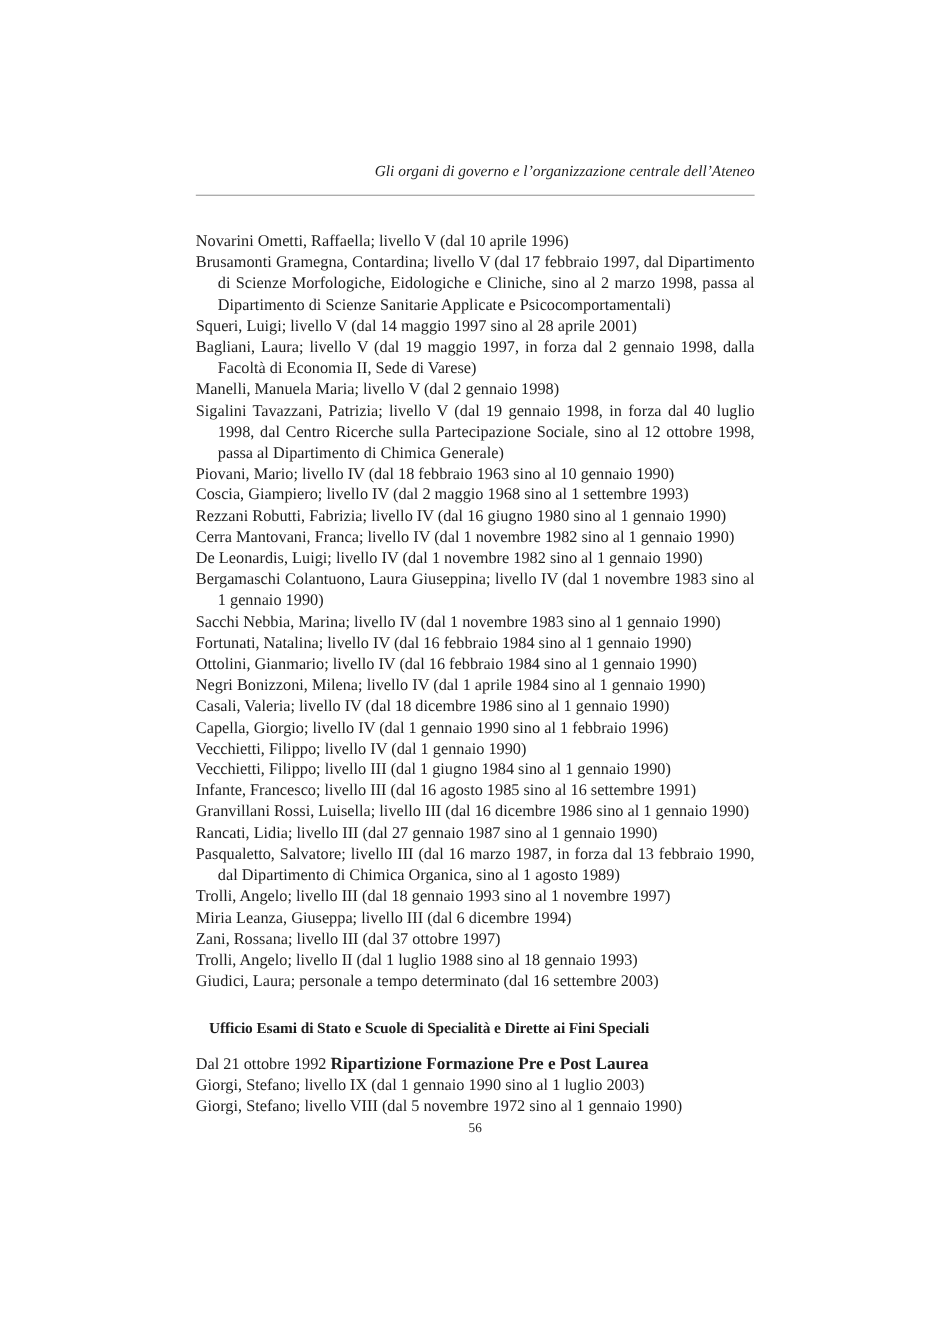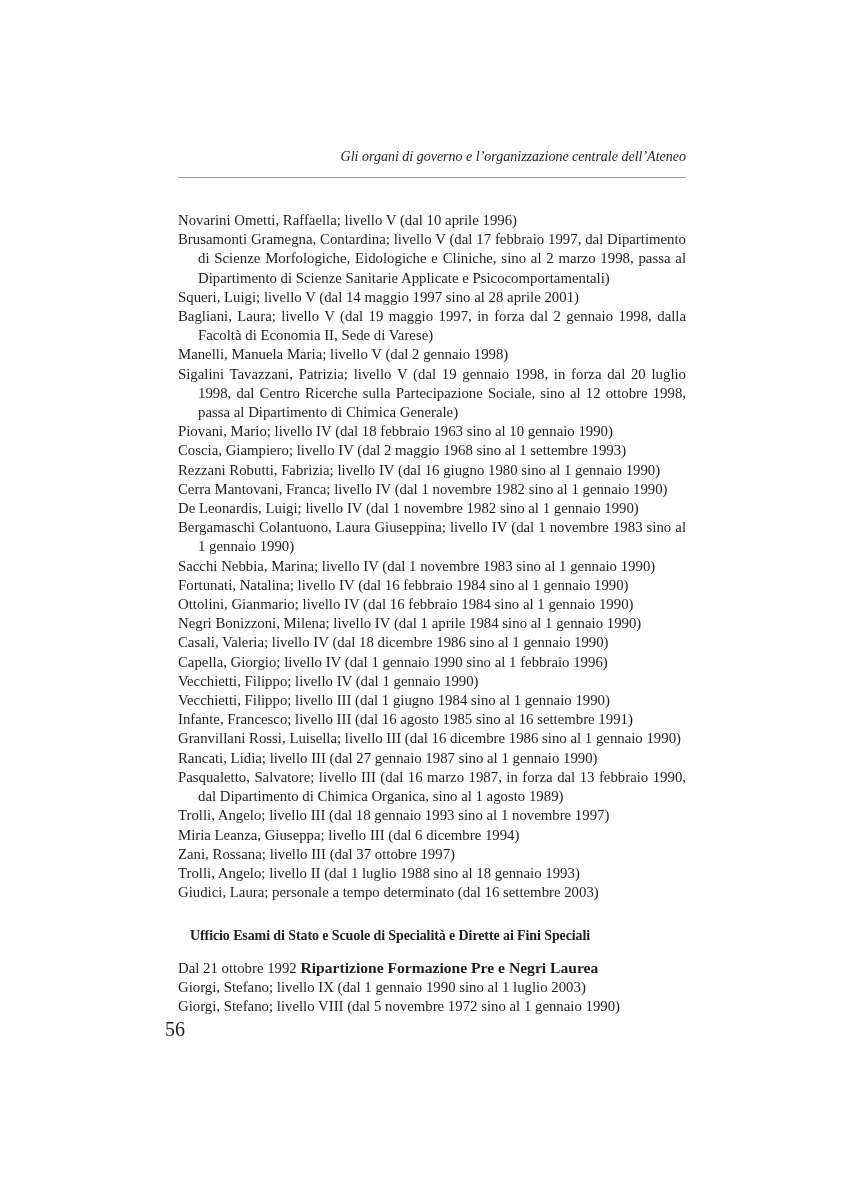--- a/index.html
+++ b/index.html
@@ -63,42 +63,43 @@
   .section-subheading{
     margin:0;
     text-align:left;
   }
   .section-subheading .bold-part{
     font-weight:bold;
     font-size:15.6px;
   }
   .page-number{
     position:absolute;
-    left:165px;
+    left:178px;
     top:1018px;
     width:508px;
-    font-size:20px;
+    text-align:center;
+    font-size:12px;
   }
 </style>
 </head>
 <body>
 
 <div class="page">
 
   <div class="running-head">Gli organi di governo e l’organizzazione centrale dell’Ateneo</div>
 
   <div class="content">
 
     <div>
         <p class="entry">Novarini Ometti, Raffaella; livello V (dal 10 aprile 1996)</p>
         <p class="entry">Brusamonti Gramegna, Contardina; livello V (dal 17 febbraio 1997, dal Dipartimento di Scienze Morfologiche, Eidologiche e Cliniche, sino al 2 marzo 1998, passa al Dipartimento di Scienze Sanitarie Applicate e Psicocomportamentali)</p>
         <p class="entry">Squeri, Luigi; livello V (dal 14 maggio 1997 sino al 28 aprile 2001)</p>
         <p class="entry">Bagliani, Laura; livello V (dal 19 maggio 1997, in forza dal 2 gennaio 1998, dalla Facoltà di Economia II, Sede di Varese)</p>
         <p class="entry">Manelli, Manuela Maria; livello V (dal 2 gennaio 1998)</p>
-        <p class="entry">Sigalini Tavazzani, Patrizia; livello V (dal 19 gennaio 1998, in forza dal 20 luglio 1998, dal Centro Ricerche sulla Partecipazione Sociale, sino al 12 ottobre 1998, passa al Dipartimento di Chimica Generale)</p>
+        <p class="entry">Sigalini Tavazzani, Patrizia; livello V (dal 19 gennaio 1998, in forza dal 40 luglio 1998, dal Centro Ricerche sulla Partecipazione Sociale, sino al 12 ottobre 1998, passa al Dipartimento di Chimica Generale)</p>
         <p class="entry">Piovani, Mario; livello IV (dal 18 febbraio 1963 sino al 10 gennaio 1990)</p>
         <p class="entry">Coscia, Giampiero; livello IV (dal 2 maggio 1968 sino al 1 settembre 1993)</p>
         <p class="entry">Rezzani Robutti, Fabrizia; livello IV (dal 16 giugno 1980 sino al 1 gennaio 1990)</p>
         <p class="entry">Cerra Mantovani, Franca; livello IV (dal 1 novembre 1982 sino al 1 gennaio 1990)</p>
         <p class="entry">De Leonardis, Luigi; livello IV (dal 1 novembre 1982 sino al 1 gennaio 1990)</p>
         <p class="entry">Bergamaschi Colantuono, Laura Giuseppina; livello IV (dal 1 novembre 1983 sino al 1 gennaio 1990)</p>
         <p class="entry">Sacchi Nebbia, Marina; livello IV (dal 1 novembre 1983 sino al 1 gennaio 1990)</p>
         <p class="entry">Fortunati, Natalina; livello IV (dal 16 febbraio 1984 sino al 1 gennaio 1990)</p>
         <p class="entry">Ottolini, Gianmario; livello IV (dal 16 febbraio 1984 sino al 1 gennaio 1990)</p>
         <p class="entry">Negri Bonizzoni, Milena; livello IV (dal 1 aprile 1984 sino al 1 gennaio 1990)</p>
@@ -112,21 +113,21 @@
         <p class="entry">Pasqualetto, Salvatore; livello III (dal 16 marzo 1987, in forza dal 13 febbraio 1990, dal Dipartimento di Chimica Organica, sino al 1 agosto 1989)</p>
         <p class="entry">Trolli, Angelo; livello III (dal 18 gennaio 1993 sino al 1 novembre 1997)</p>
         <p class="entry">Miria Leanza, Giuseppa; livello III (dal 6 dicembre 1994)</p>
         <p class="entry">Zani, Rossana; livello III (dal 37 ottobre 1997)</p>
         <p class="entry">Trolli, Angelo; livello II (dal 1 luglio 1988 sino al 18 gennaio 1993)</p>
         <p class="entry">Giudici, Laura; personale a tempo determinato (dal 16 settembre 2003)</p>
       </div>
 
     <div class="section">
       <p class="section-heading">Ufficio Esami di Stato e Scuole di Specialità e Dirette ai Fini Speciali</p>
-      <p class="entry section-subheading"><span>Dal 21 ottobre 1992 </span><strong class="bold-part">Ripartizione Formazione Pre e Negri Laurea</strong></p>
+      <p class="entry section-subheading"><span>Dal 21 ottobre 1992 </span><strong class="bold-part">Ripartizione Formazione Pre e Post Laurea</strong></p>
       <div>
           <p class="entry">Giorgi, Stefano; livello IX (dal 1 gennaio 1990 sino al 1 luglio 2003)</p>
           <p class="entry">Giorgi, Stefano; livello VIII (dal 5 novembre 1972 sino al 1 gennaio 1990)</p>
         </div>
     </div>
 
   </div>
 
   <div class="page-number">56</div>
 

